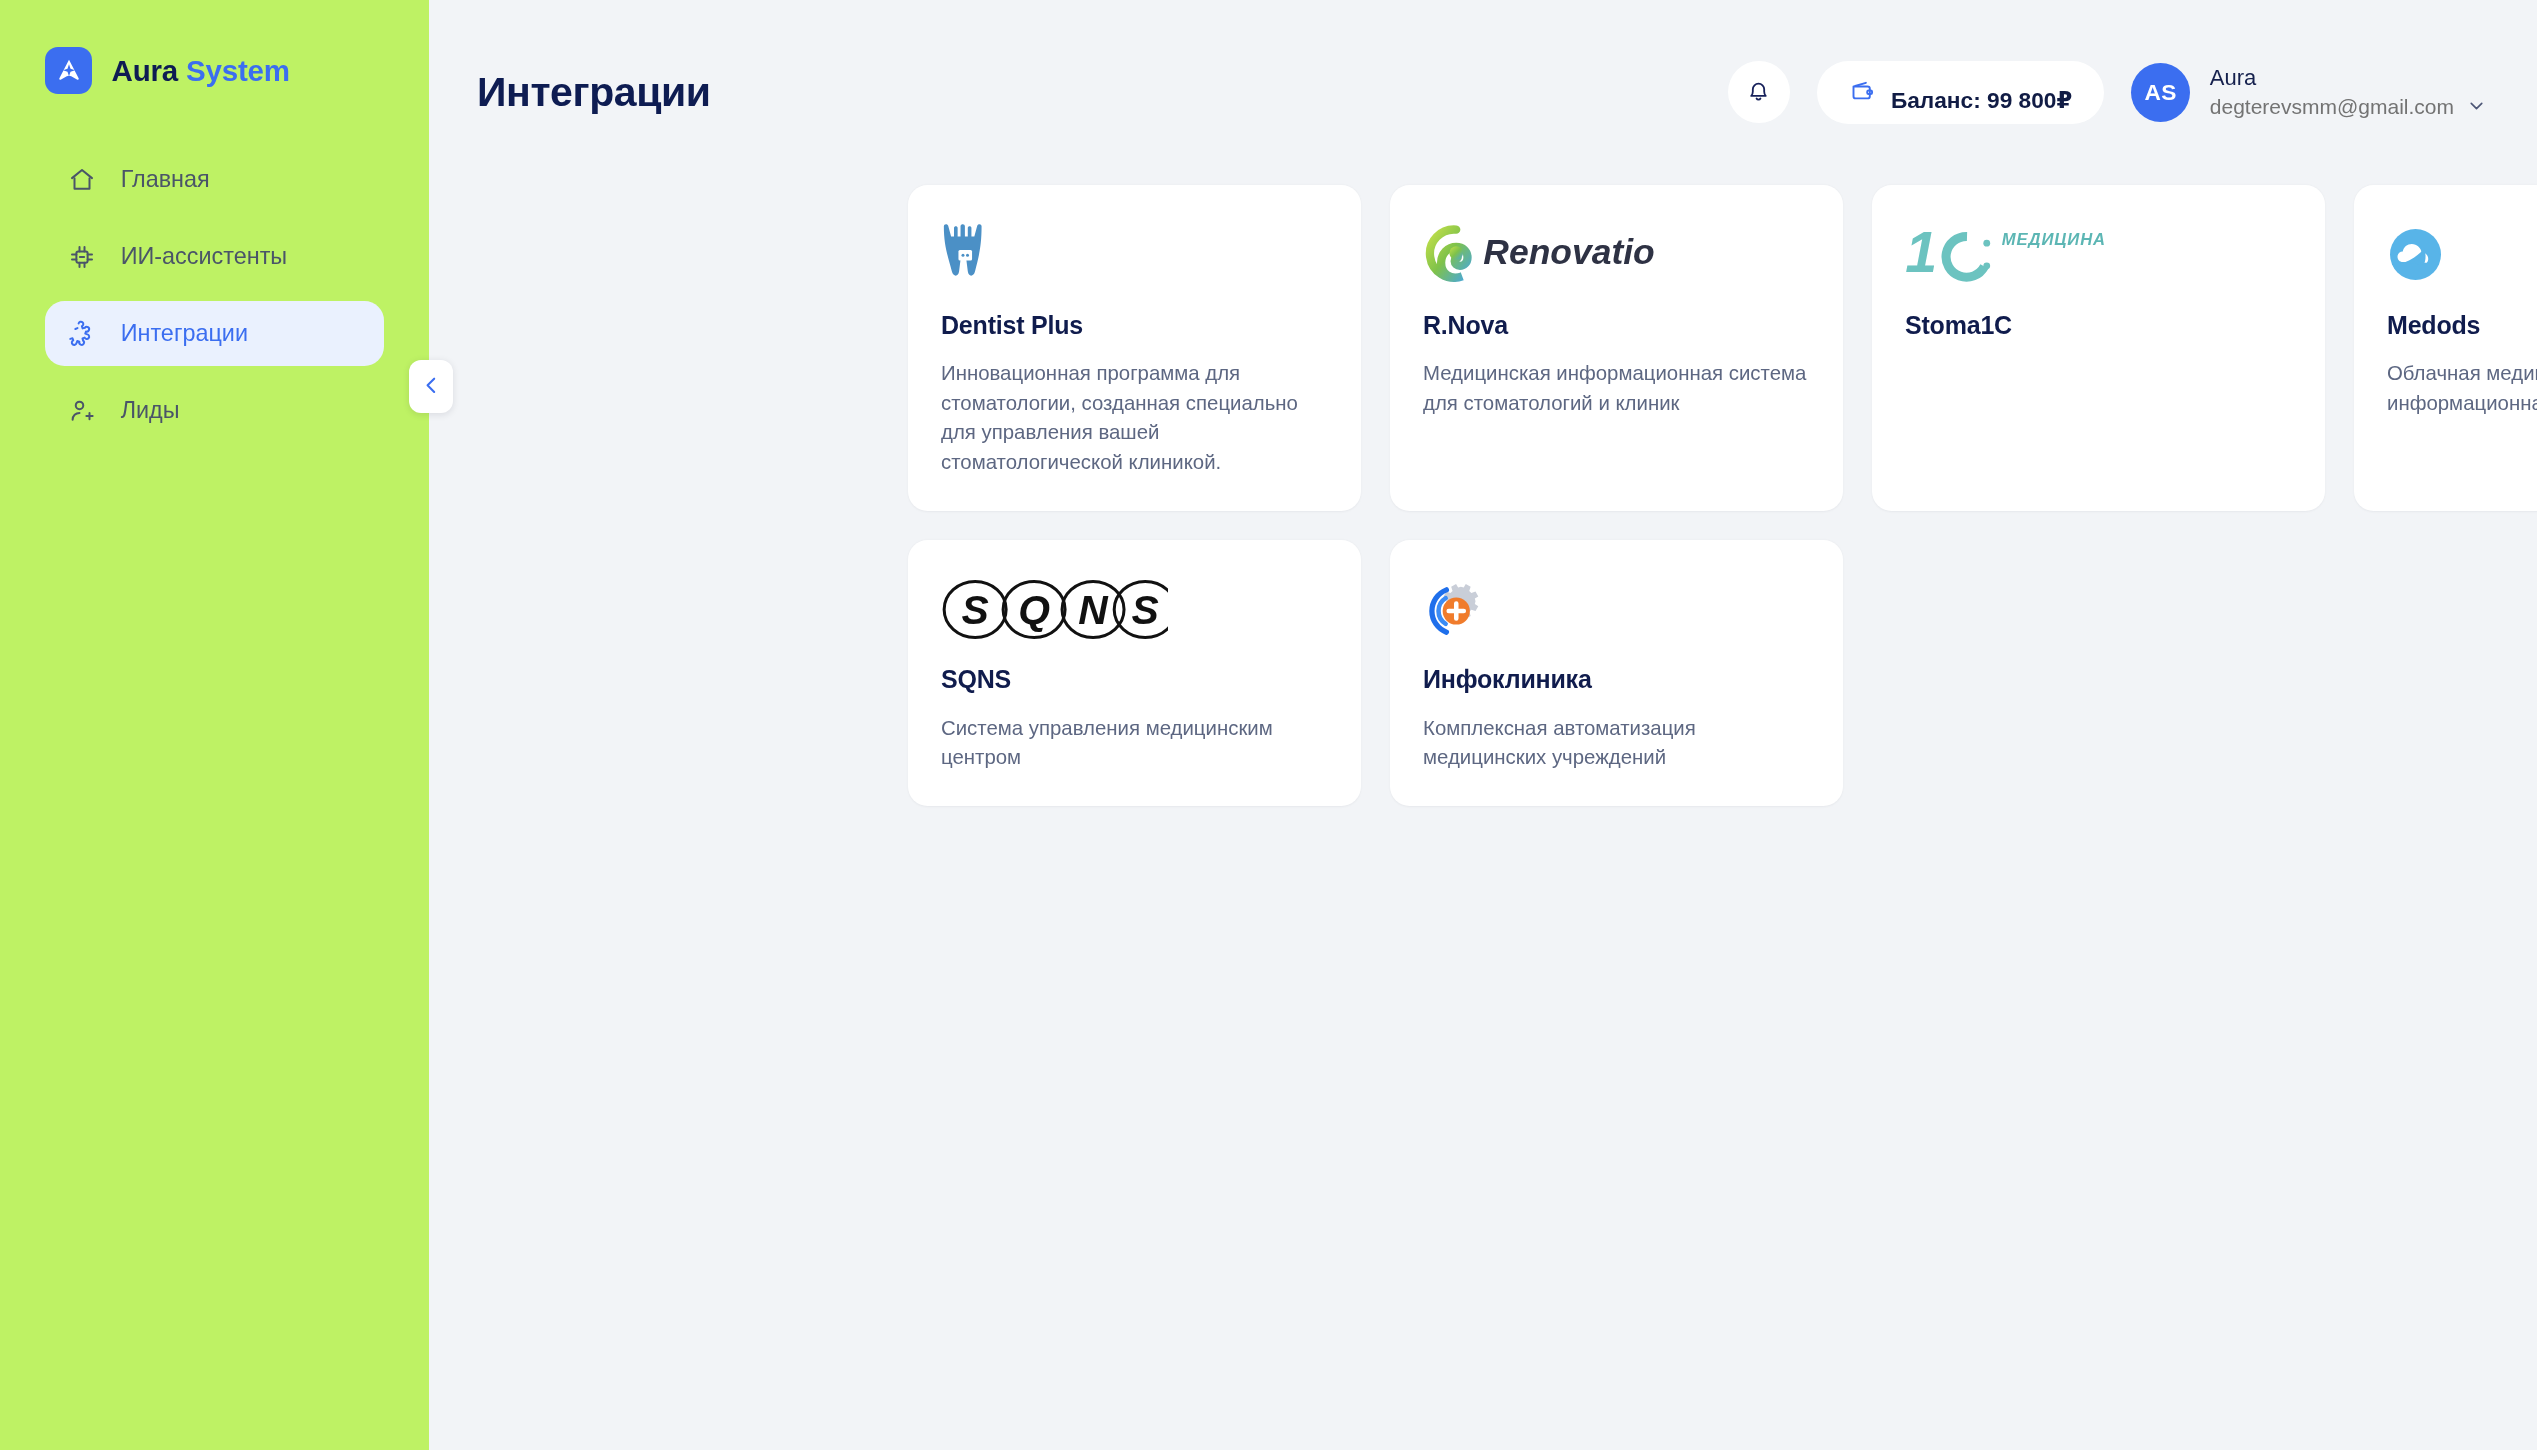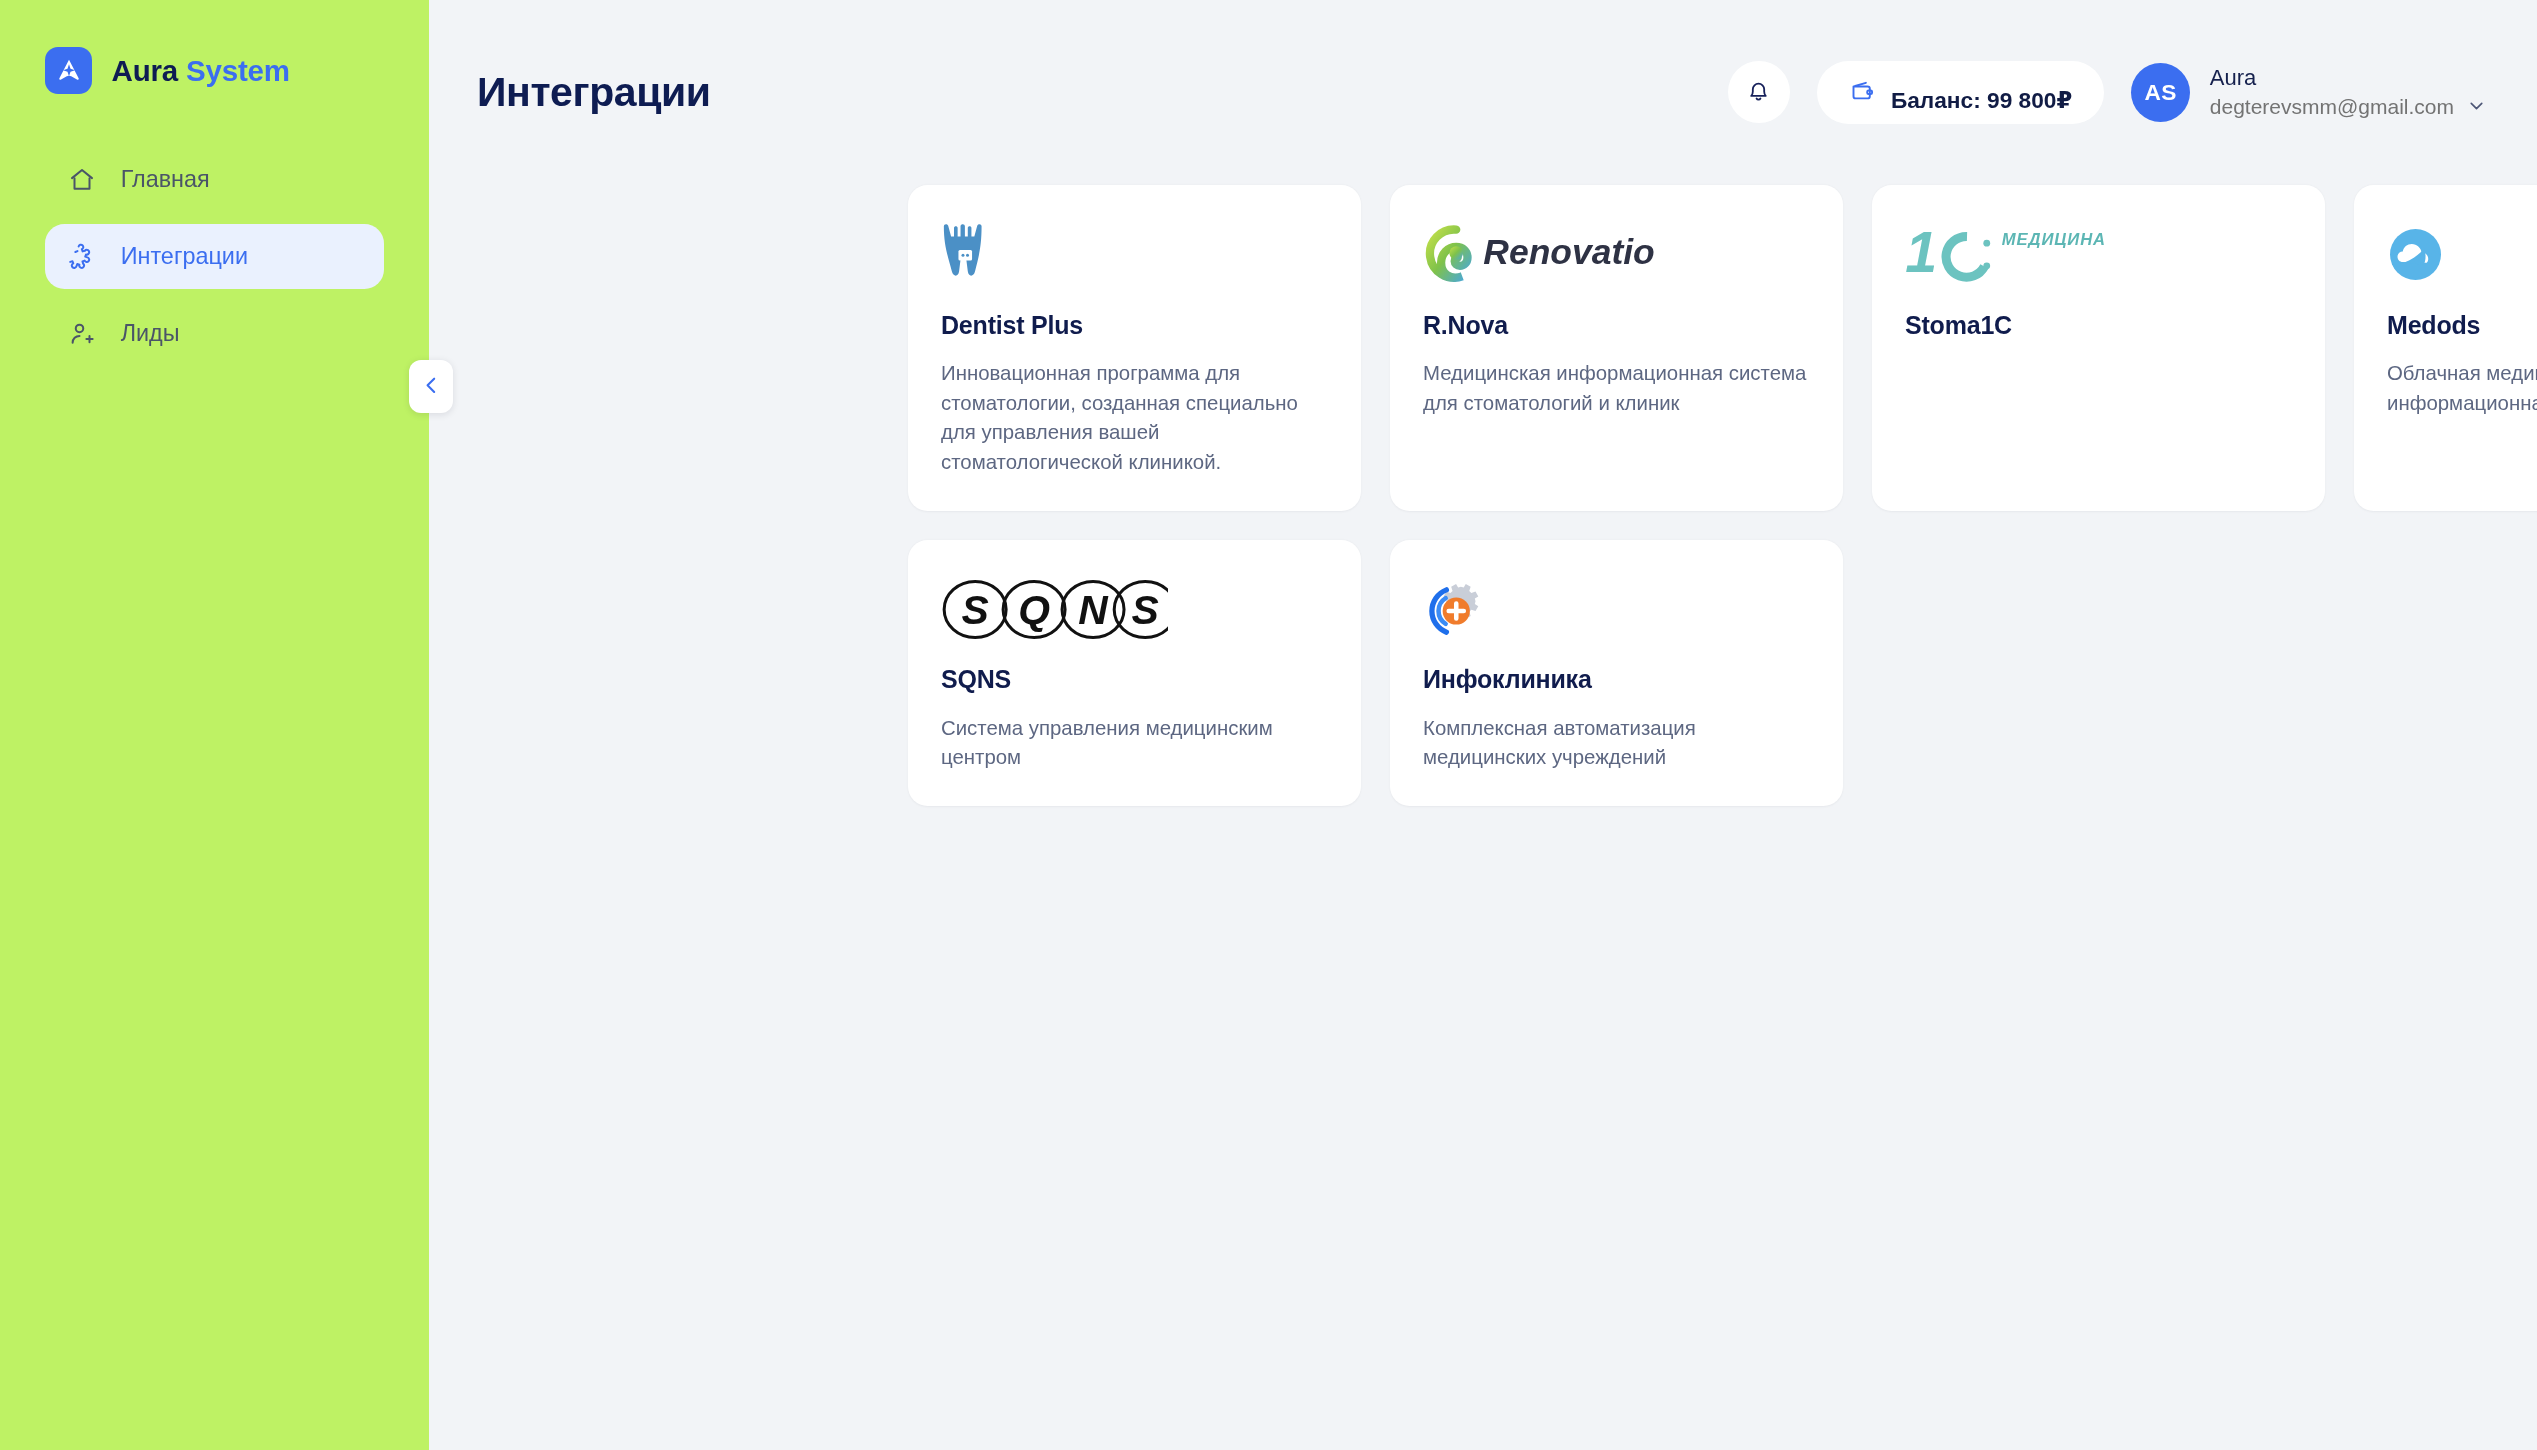--- a/index.html
+++ b/index.html
@@ -170,20 +170,30 @@
         <span class="nav-ico">
           <svg width="30" height="30" viewBox="0 0 24 24" fill="none" stroke="#4a5568" stroke-width="1.6" stroke-linecap="round" stroke-linejoin="round">
             <path d="M4 10.5 L12 4 L20 10.5"></path>
               <path d="M6 10.5 V19 H18 V10.5"></path>
           </svg>
         </span>
         <span class="nav-label">Главная</span>
       </div>
 
 
+      <div class="nav-item">
+        <span class="nav-ico">
+          <svg width="30" height="30" viewBox="0 0 24 24" fill="none" stroke="#4a5568" stroke-width="1.6" stroke-linecap="round" stroke-linejoin="round">
+            <rect x="7.5" y="7.5" width="9" height="9" rx="1.5"></rect>
+            <path d="M10 4v3.5M14 4v3.5M10 16.5V20M14 16.5V20M4 10h3.5M4 14h3.5M16.5 10H20M16.5 14H20"></path>
+            <path d="M10.3 12h3.4"></path>
+          </svg>
+        </span>
+        <span class="nav-label">ИИ-ассистенты</span>
+      </div>
 
       <div class="nav-item active">
         <span class="nav-ico">
           <svg width="30" height="30" viewBox="0 0 24 24" fill="none" stroke="#3b6ef0" stroke-width="1.6" stroke-linecap="round" stroke-linejoin="round">
             <path d="M9.3 3.6a1.9 1.9 0 1 1 2.6 2.2l.6 1.7 1.8-.5a1.9 1.9 0 1 1 .9 3l-.6 1.7 1.7.6a1.9 1.9 0 1 1-2.2 2.6l-1.7.6.5 1.8a1.9 1.9 0 1 1-3 .9l-1.7-.6-.6 1.7a1.9 1.9 0 1 1-2.6-2.2l-.6-1.7-1.8.5"></path>
             <path d="M8.4 7.3 6.7 8"></path>
           </svg>
         </span>
         <span class="nav-label">Интеграции</span>
       </div>

